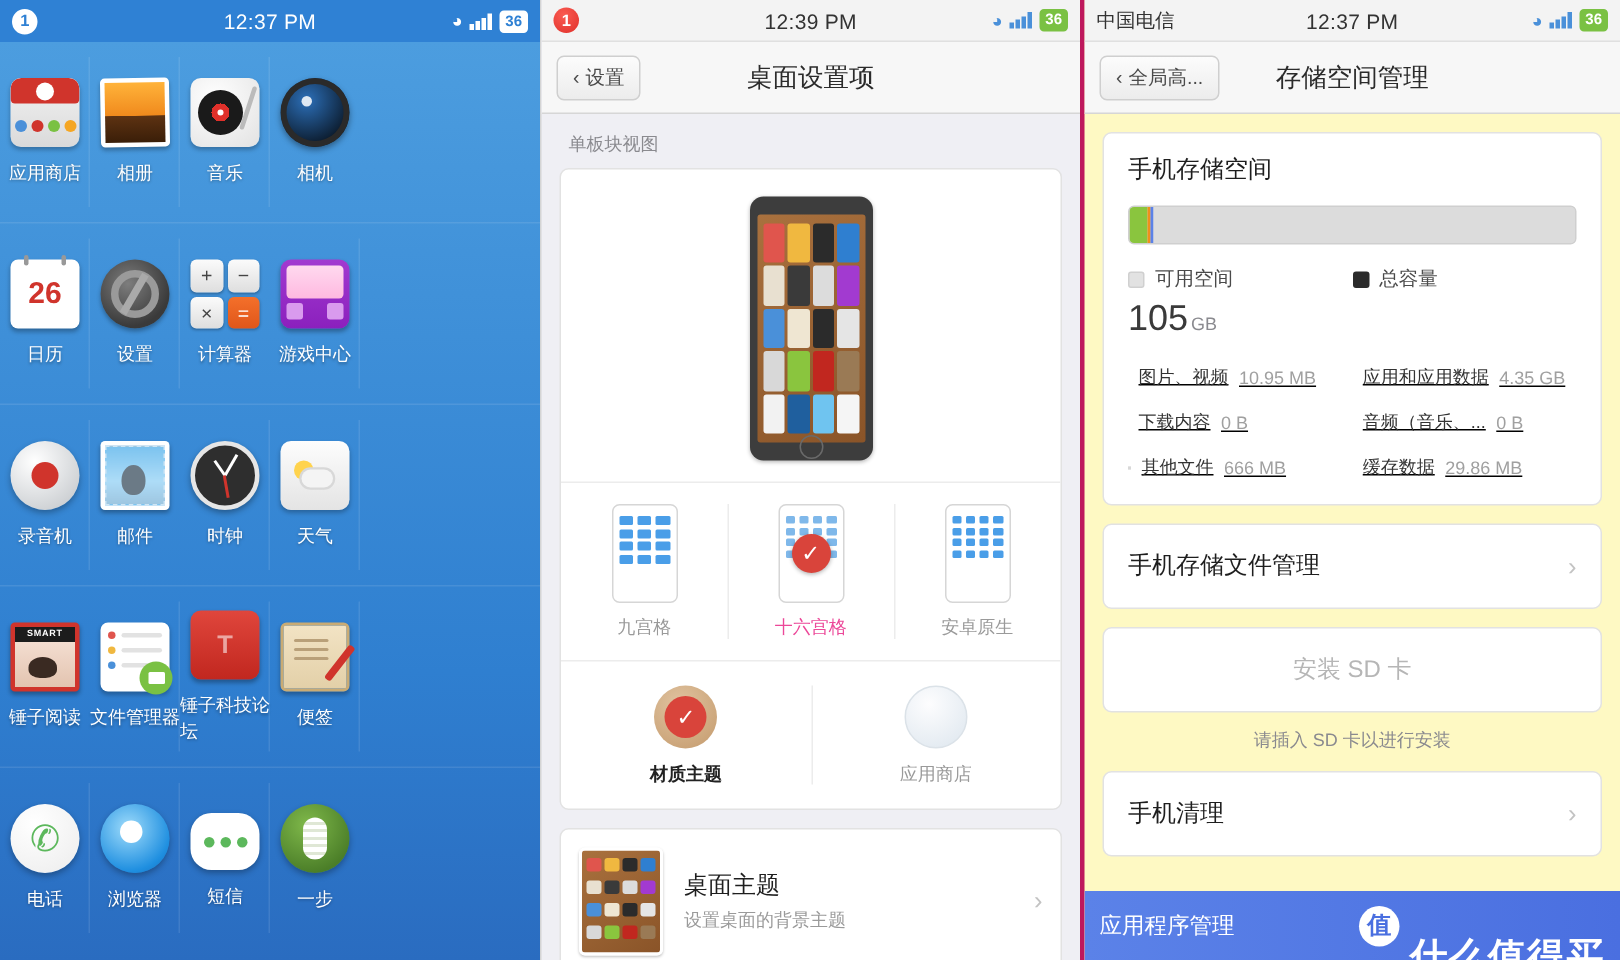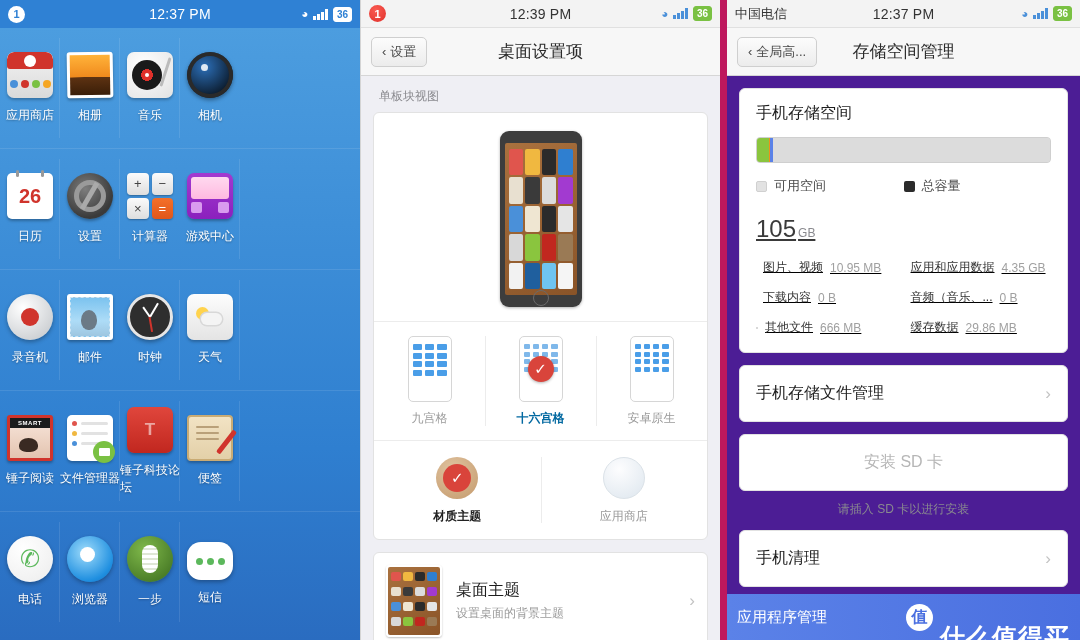--- a/index.html
+++ b/index.html
@@ -234,21 +234,21 @@
   .mini .mgrid i{height:6px;background:#4a9ee8;border-radius:1px;display:block;}
   .mini.four .mgrid i{height:5px;}
   .mini.light .mgrid i{background:#7fb8ea;}
   .check-big {
     position:absolute;left:50%;top:50%;transform:translate(-50%,-50%);
     width:26px;height:26px;border-radius:50%;background:#d9443b;
     color:#fff;font-size:15px;display:flex;align-items:center;justify-content:center;
     box-shadow:0 1px 3px rgba(0,0,0,.3);
   }
   .opt .oname{font-size:12px;color:#9a9a9a;}
-  .opt.sel .oname{color:#0369a1;font-weight:bold;}
+  .opt.sel .oname{color:#ec4899;font-weight:normal;}
   .theme-row{display:flex;border-top:1px solid #ececec;}
   .theme{flex:1;padding:16px 0 14px;text-align:center;position:relative;}
   .theme + .theme::before{content:"";position:absolute;left:0;top:16px;bottom:16px;width:1px;
      background:#ececec;}
   .swatch{width:42px;height:42px;border-radius:50%;margin:0 auto 9px;position:relative;}
   .swatch.mat{background:radial-gradient(circle at 40% 30%,#e0c3a0,#c49a6c);
      display:flex;align-items:center;justify-content:center;}
   .swatch.mat::after{content:"✓";width:28px;height:28px;border-radius:50%;background:#d9443b;
      color:#fff;font-size:15px;display:flex;align-items:center;justify-content:center;}
   .swatch.trans{background:radial-gradient(circle at 38% 28%,#fdfdfe,#dde6ee);
@@ -264,31 +264,31 @@
     box-shadow:0 1px 2px rgba(0,0,0,.25);
     display:grid;grid-template-columns:repeat(4,1fr);gap:2px;padding:5px 3px;
   }
   .thumb i{height:9px;border-radius:2px;display:block;}
   .listrow .txt{flex:1;}
   .listrow .t1{font-size:16px;color:#1e1e1e;margin-bottom:4px;}
   .listrow .t2{font-size:12px;color:#9a9a9a;}
   .chev{color:#c3c3c3;font-size:17px;}
 
   
-  #panel-storage { background:#4c1d95; border-left:7px solid #be185d; }
+  #panel-storage { background:#fef9c3; border-left:3px solid #be185d; }
   .scard{background:#fff;margin:12px;border-radius:6px;border:1px solid #e2e2e2;}
   .scard.pad{padding:14px 16px 16px;}
   .s-title{font-size:16px;color:#1e1e1e;margin-bottom:13px;}
   .progress{height:26px;border-radius:4px;background:#dcdcdc;overflow:hidden;display:flex;
      border:1px solid #cfcfcf;}
   .progress i{display:block;height:100%;}
   .legend{display:grid;grid-template-columns:1fr 1fr;margin-top:14px;}
   .legend .hd{display:flex;align-items:center;gap:7px;font-size:13px;color:#4a4a4a;}
   .legend .sq{width:11px;height:11px;border-radius:2px;display:block;}
-  .legend .big{font-size:24px;color:#3a3a3a;margin-top:20px;text-decoration:underline;}
+  .legend .big{font-size:24px;color:#3a3a3a;margin-top:4px;}
   .legend .big small{font-size:12px;color:#8a8a8f;margin-left:2px;}
   .brk{margin-top:16px;display:grid;grid-template-columns:1fr 1fr;row-gap:13px;text-decoration:underline;}
   .brk .it{display:flex;align-items:center;gap:7px;font-size:12px;}
   .brk .nm{color:#333;}
   .brk .vl{color:#a0a0a0;}
   .rowcard{display:flex;align-items:center;justify-content:space-between;
      padding:17px 16px;font-size:16px;color:#1e1e1e;}
   .rowcard.dim{color:#b6b6b6;justify-content:center;font-size:16px;}
   .hint{text-align:center;font-size:12px;color:#8a8a8f;margin:-2px 0 2px;}
   .banner{
@@ -475,31 +475,31 @@
         </div>
       <div class="lbl">电话</div>
     </div>
 
     <div class="cell">
       <div class="ico ic-browser"></div>
       <div class="lbl">浏览器</div>
     </div>
 
     <div class="cell">
+      <div class="ico ic-sms">
+          <i></i>
+          <i></i>
+          <i></i>
+        </div>
+      <div class="lbl">短信</div>
+    </div>
+
+    <div class="cell">
       <div class="ico ic-step"></div>
       <div class="lbl">一步</div>
-    </div>
-
-    <div class="cell">
-      <div class="ico ic-sms">
-          <i></i>
-          <i></i>
-          <i></i>
-        </div>
-      <div class="lbl">短信</div>
     </div>
 
   </div>
 </div>
 
 <div class="panel" id="panel-desktop">
   <div class="lightbar">
     <div class="sb-badge-red">1</div>
     <div class="sb-clock">12:39 PM</div>
     <div class="sb-right">

